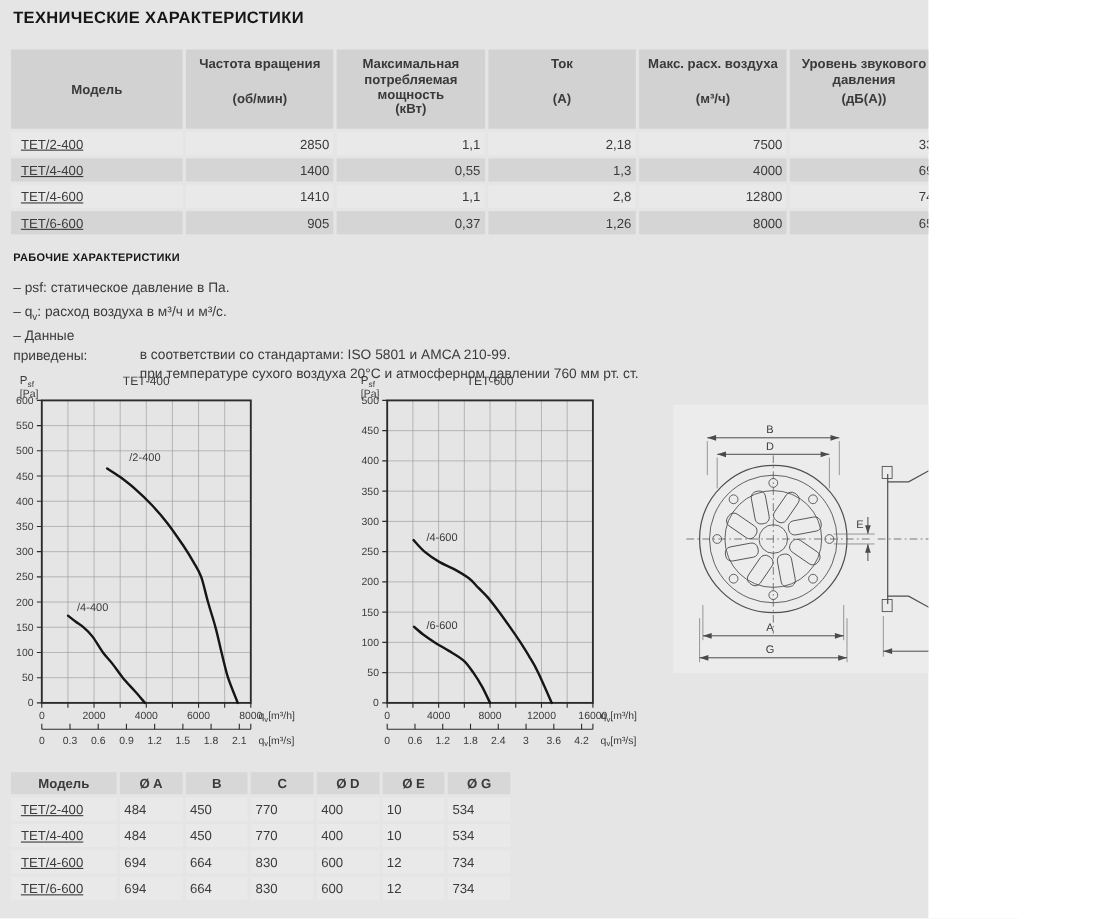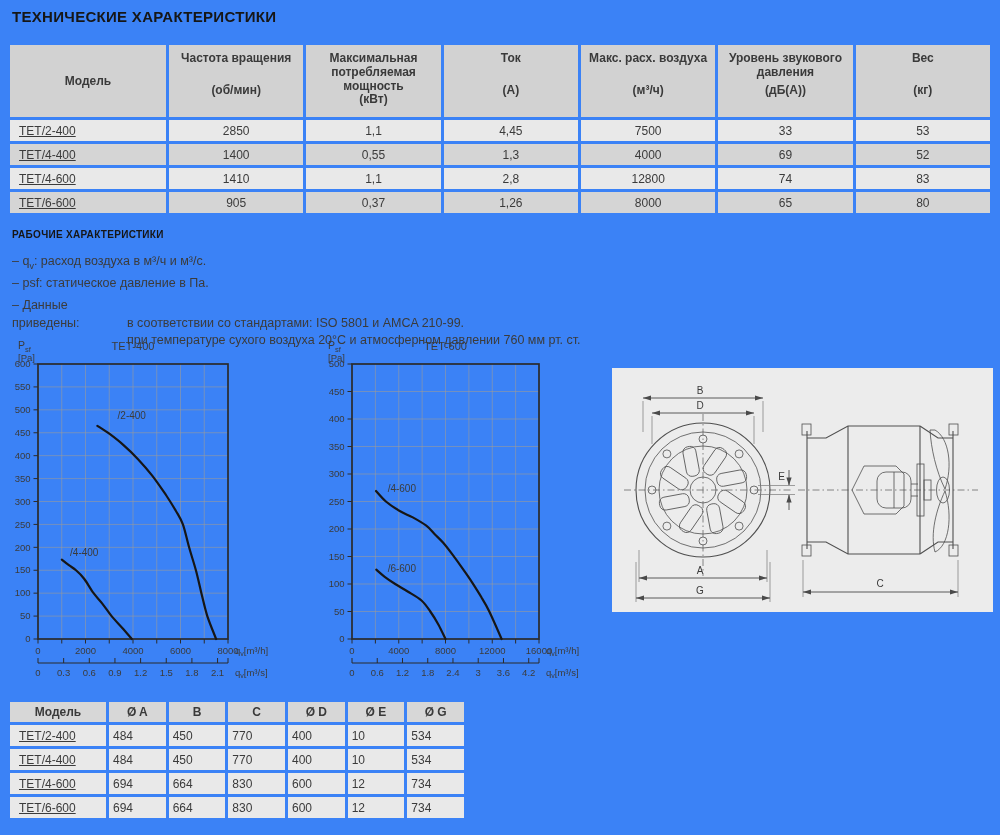--- a/index.html
+++ b/index.html
@@ -1,29 +1,29 @@
 <!DOCTYPE html>
 <html><head>
 <meta charset="utf-8">
 <style>
   html,body{margin:0;padding:0;background:#fff;}
-  .page{position:relative;width:1000px;height:835px;background:#3b82f6;overflow:hidden;
+  .page{position:relative;width:844px;height:835px;background:#e5e5e5;overflow:hidden;
         font-family:"Liberation Sans",sans-serif;color:#3b3b3b;}
   .h1{position:absolute;left:12px;top:8px;font-size:15px;font-weight:700;color:#161616;letter-spacing:.3px;}
   .h2{position:absolute;left:12px;top:229px;font-size:10px;font-weight:700;color:#161616;letter-spacing:.3px;}
 
   table.tbl{position:absolute;border-collapse:separate;border-spacing:3px;table-layout:fixed;}
   table.spec{left:7px;top:42px;width:986px;}
   .spec th{background:#d2d2d2;font-weight:700;font-size:12px;padding:0;vertical-align:top;color:#3a3a3a;}
   .spec th .hwrap{display:flex;flex-direction:column;justify-content:space-between;height:72px;}
   .spec th .hwrap.center{justify-content:center;}
   .spec .hname{padding:6px 4px 0;line-height:14px;}
   .spec .hwrap.center .hname{padding:0 4px;}
   .spec .hunit{padding:0 4px 20px;line-height:13px;}
-  .spec td{background:#e9e9e9;height:21px;text-align:center;font-size:12px;padding:0 4px;}
+  .spec td{background:#e9e9e9;height:21px;text-align:right;font-size:12px;padding:0 4px;}
   .spec tbody tr:nth-child(even) td{background:#d5d5d5;}
   .spec th:nth-child(1),.spec td:nth-child(1){width:156px;}
   td.model{text-align:left !important;padding-left:9px !important;text-decoration:underline;}
 
   table.dims{left:7px;top:699px;width:460px;}
   .dims th{background:#d7d7d7;height:20px;font-size:12px;font-weight:700;color:#3a3a3a;padding:0 4px;}
   .dims td{background:#e9e9e9;height:21px;text-align:left;font-size:12px;padding:0 4px;}
   .dims th:nth-child(1),.dims td:nth-child(1){width:88px;}
 
   .notes{position:absolute;left:12px;top:253px;font-size:12.5px;line-height:17.5px;color:#3b3b3b;}
@@ -104,21 +104,21 @@
               <div class="hunit">(кг)</div>
             </div>
           </th>
         </tr>
       </thead>
       <tbody>
         <tr>
           <td class="model">ТЕТ/2-400</td>
           <td>2850</td>
           <td>1,1</td>
-          <td>4,45</td>
+          <td>2,18</td>
           <td>7500</td>
           <td>33</td>
           <td>53</td>
         </tr>
         <tr>
           <td class="model">ТЕТ/4-400</td>
           <td>1400</td>
           <td>0,55</td>
           <td>1,3</td>
           <td>4000</td>
@@ -142,22 +142,22 @@
           <td>8000</td>
           <td>65</td>
           <td>80</td>
         </tr>
       </tbody>
     </table>
 
   <div class="h2">РАБОЧИЕ ХАРАКТЕРИСТИКИ</div>
 
   <div class="notes">
+    <div class="note-line"><span>– psf</span><sub></sub><span>: статическое давление в Па.</span></div>
     <div class="note-line"><span>– q</span><sub>v</sub><span>: расход воздуха в м³/ч и м³/с.</span></div>
-    <div class="note-line"><span>– psf</span><sub></sub><span>: статическое давление в Па.</span></div>
     <div class="note-line"><span class="note-label">– Данные приведены:</span><span>в соответствии со стандартами: ISO 5801 и AMCA 210-99.</span></div>
     <div class="note-cont">при температуре сухого воздуха 20°C и атмосферном давлении 760 мм рт. ст.</div>
   </div>
 
   <div class="chart chart1"><svg width="305" height="350" viewBox="0 0 305 350">
         <line x1="56.75" y1="28" x2="56.75" y2="303" class="grid"></line>
         <line x1="80.5" y1="28" x2="80.5" y2="303" class="grid"></line>
         <line x1="104.25" y1="28" x2="104.25" y2="303" class="grid"></line>
         <line x1="128" y1="28" x2="128" y2="303" class="grid"></line>
         <line x1="151.75" y1="28" x2="151.75" y2="303" class="grid"></line>

